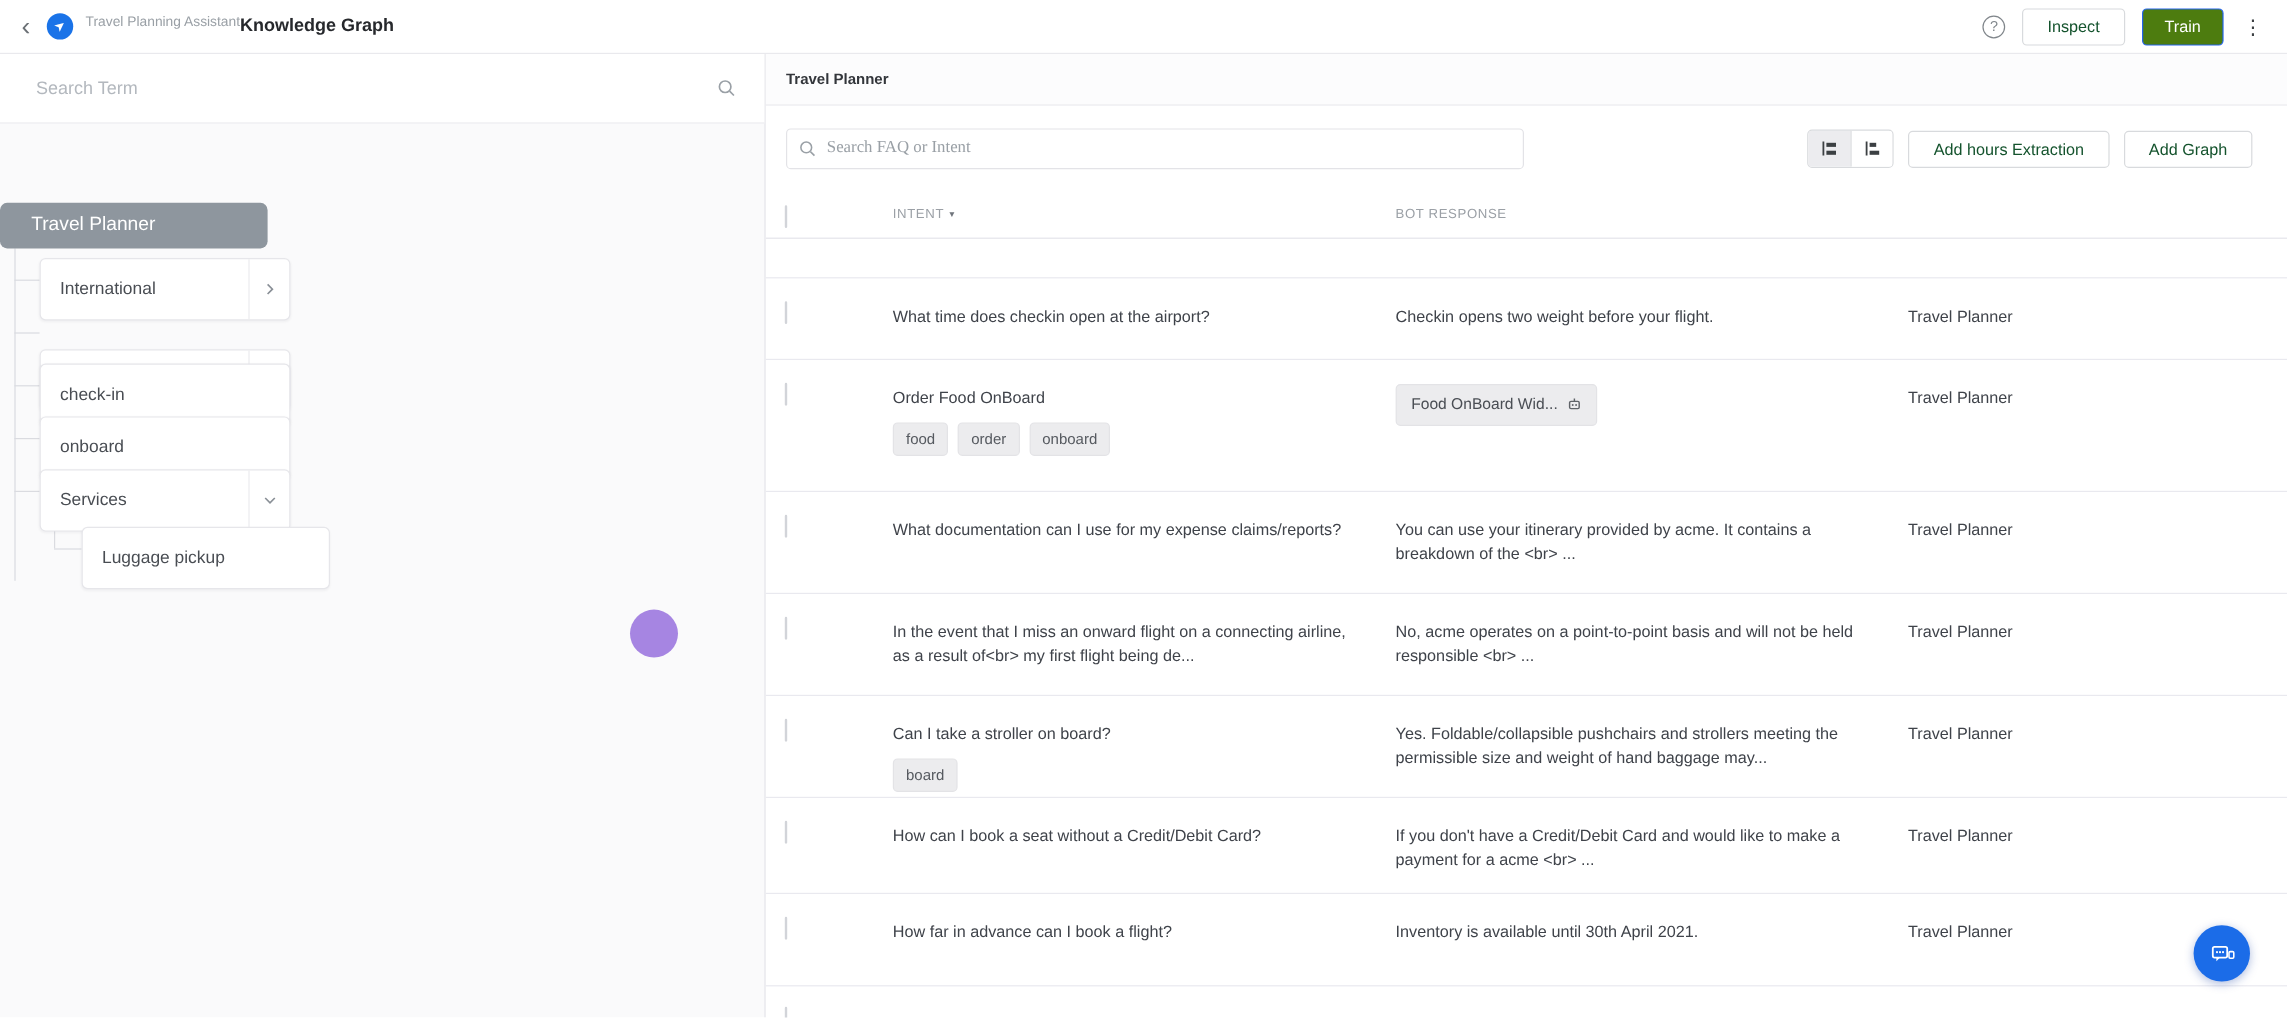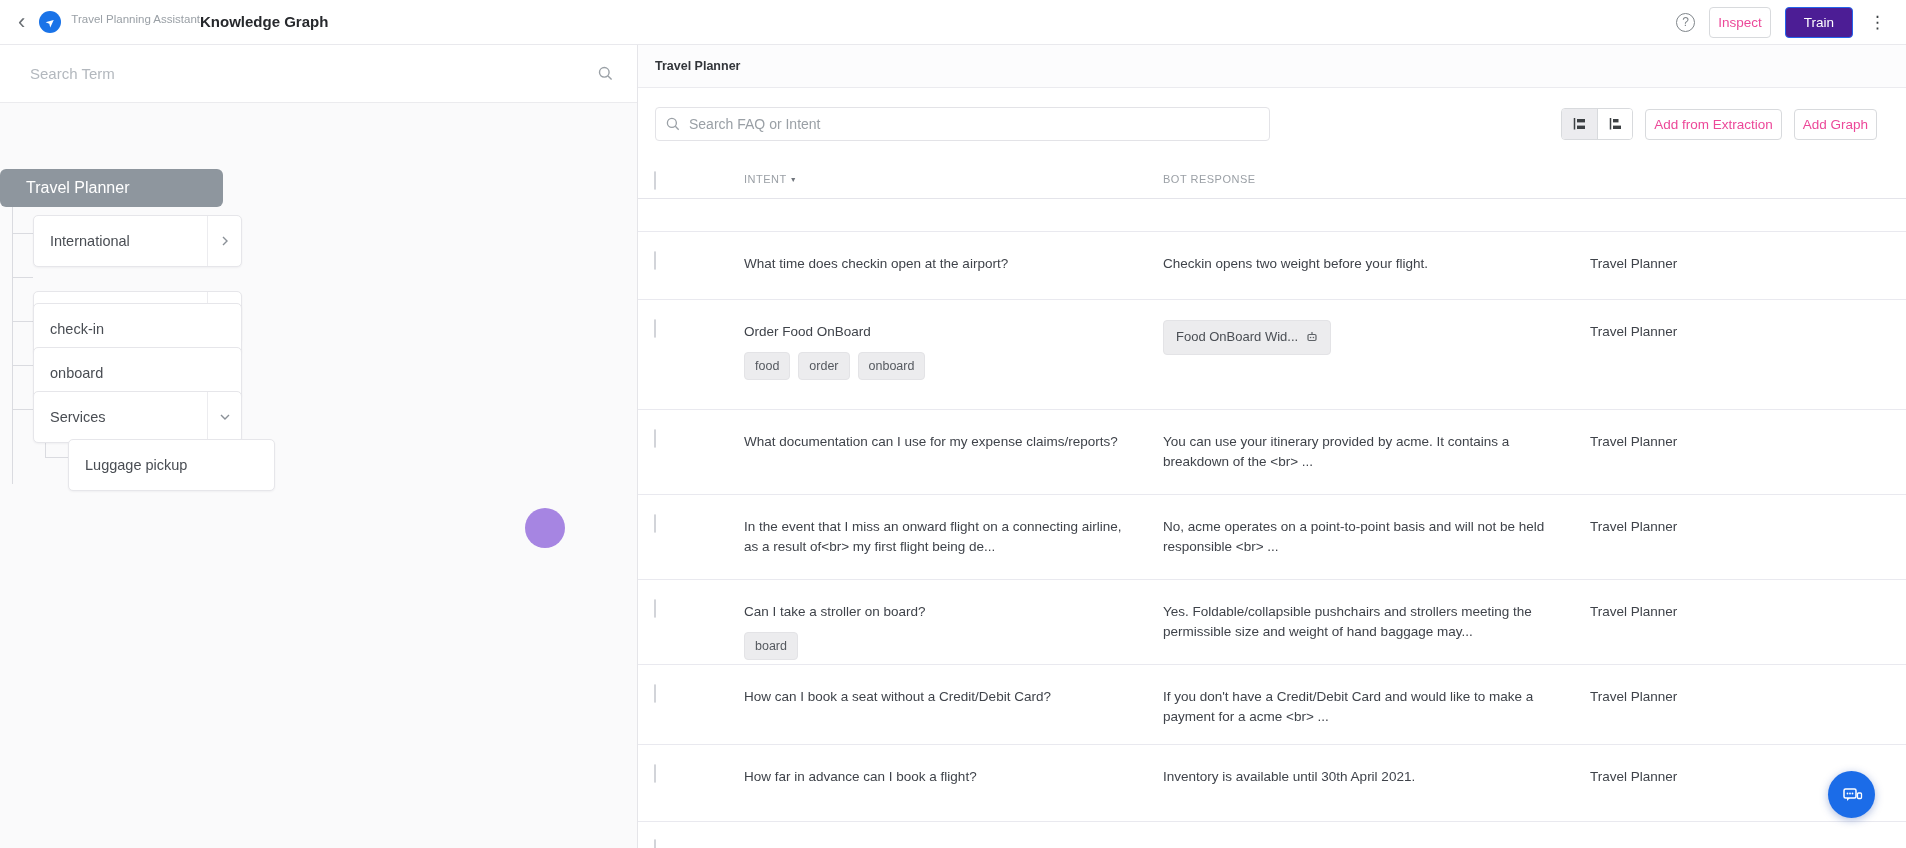--- a/index.html
+++ b/index.html
@@ -14,22 +14,22 @@
   .logo { width:22px; height:22px; border-radius:50%; background:#1a73e8; display:flex;
     align-items:center; justify-content:center; }
   .logo span { color:#fff; font-size:11px; transform:rotate(-40deg); line-height:1; }
   .title-block { display:flex; flex-direction:row; line-height:1.15; }
   .app-subtitle { font-size:11.5px; color:#9aa0a6; }
   .app-title { font-size:15px; font-weight:bold; color:#26282c; }
   .th-right { display:flex; align-items:center; gap:14px; }
   .help-circle { width:19px; height:19px; border:1.5px solid #80868b; border-radius:50%;
     color:#80868b; font-size:12px; display:flex; align-items:center; justify-content:center; }
   .btn { border:1px solid #d8dadd; border-radius:4px; background:#fff; font-size:13.5px;
-    color:#ec4899; padding:7px 8px; font-family:inherit; cursor:pointer; }
-  .btn-primary { background:#4c1d95; border-color:#2464eb; color:#fff; padding:7px 18px; }
+    color:#14532d; padding:7px 20px; font-family:inherit; cursor:pointer; }
+  .btn-primary { background:#4d7c0f; border-color:#2464eb; color:#fff; padding:7px 18px; }
   .kebab { font-size:17px; color:#3c4043; letter-spacing:0; padding:0 2px; cursor:pointer; }
 
   
   .main { display:flex; height:803px; }
   .left-panel { width:638px; border-right:1px solid #e5e5e9; position:relative;
     background:#fafafb; flex:none; }
   .lp-search { height:58px; background:#fff; border-bottom:1px solid #ebebee;
     display:flex; align-items:center; padding:0 24px 0 30px; }
   .lp-search input { flex:1; border:none; outline:none; font-size:15px; color:#3f434a;
     font-family:inherit; background:transparent; }
@@ -52,21 +52,21 @@
 
   
   .right-panel { flex:1; display:flex; flex-direction:column; background:#fff; min-width:0; }
   .rp-titlebar { height:43px; background:#fcfcfd; border-bottom:1px solid #ebebef;
     display:flex; align-items:center; padding-left:17px; }
   .rp-title { font-size:12.5px; font-weight:bold; color:#33363b; }
   .rp-toolbar { height:72px; display:flex; align-items:center; padding:0 29px 0 17px; }
   .faq-search { width:615px; height:34px; border:1px solid #e3e3e7; border-radius:4px;
     display:flex; align-items:center; padding:0 10px; gap:9px; background:#fff; }
   .faq-search input { border:none; outline:none; flex:1; font-size:14px; color:#3f434a;
-    font-family:Liberation Sans, sans-serif; }
+    font-family:Liberation Serif, serif; }
   .faq-search input::placeholder { color:#9aa0a6; }
   .rp-toolbar .spacer { flex:1; }
   .view-toggle { display:flex; border:1px solid #d8dadd; border-radius:4px; overflow:hidden; }
   .vt-btn { width:35px; height:30px; display:flex; align-items:center; justify-content:center;
     background:#fff; cursor:pointer; }
   .vt-btn.active { background:#ececef; }
   .vt-btn + .vt-btn { border-left:1px solid #d8dadd; }
   .tb-btn { margin-left:12px; height:31px; display:flex; align-items:center; }
 
   
@@ -205,21 +205,21 @@
           </svg>
         </span>
         <span class="vt-btn">
           <svg width="15" height="15" viewBox="0 0 15 15">
             <path d="M2.5 1v11.5" stroke="#3c4043" stroke-width="1.5" fill="none"></path>
             <rect x="5" y="2" width="5.5" height="3.4" fill="#3c4043"></rect>
             <rect x="5" y="8.6" width="8" height="3.4" fill="#3c4043"></rect>
           </svg>
         </span>
       </div>
-      <button class="btn tb-btn">Add from Extraction</button>
+      <button class="btn tb-btn">Add hours Extraction</button>
       <button class="btn tb-btn">Add Graph</button>
     </div>
 
     <div class="ktable">
       <div class="krow khead">
         <div class="cbx-cell" style="padding-top:12px;"><span class="cbx"></span></div>
         <div class="hcell">
           <span>INTENT</span>
           <span class="sort-caret">▼</span>
         </div>

